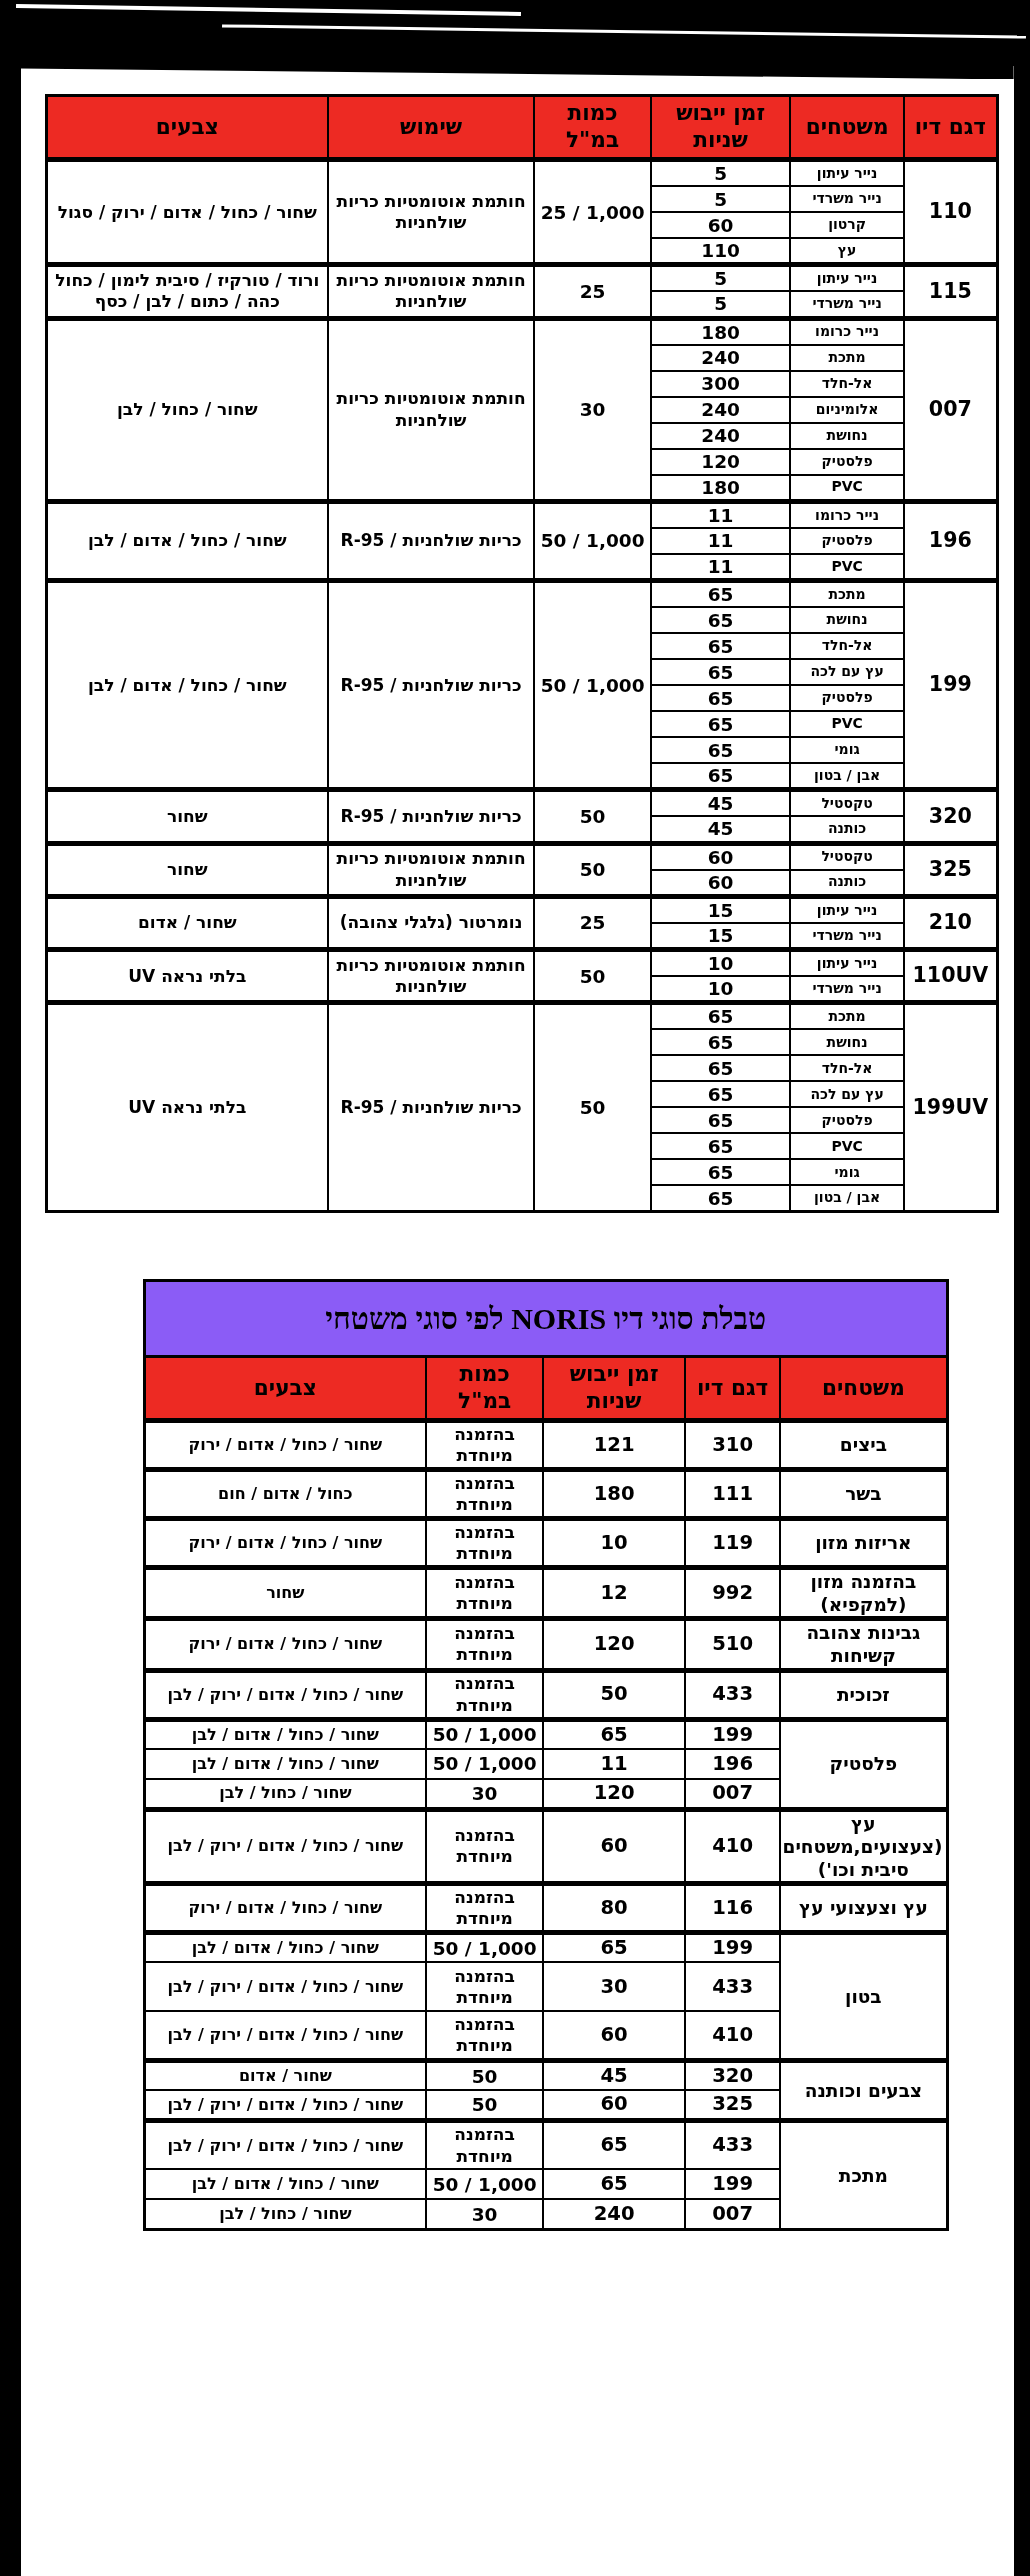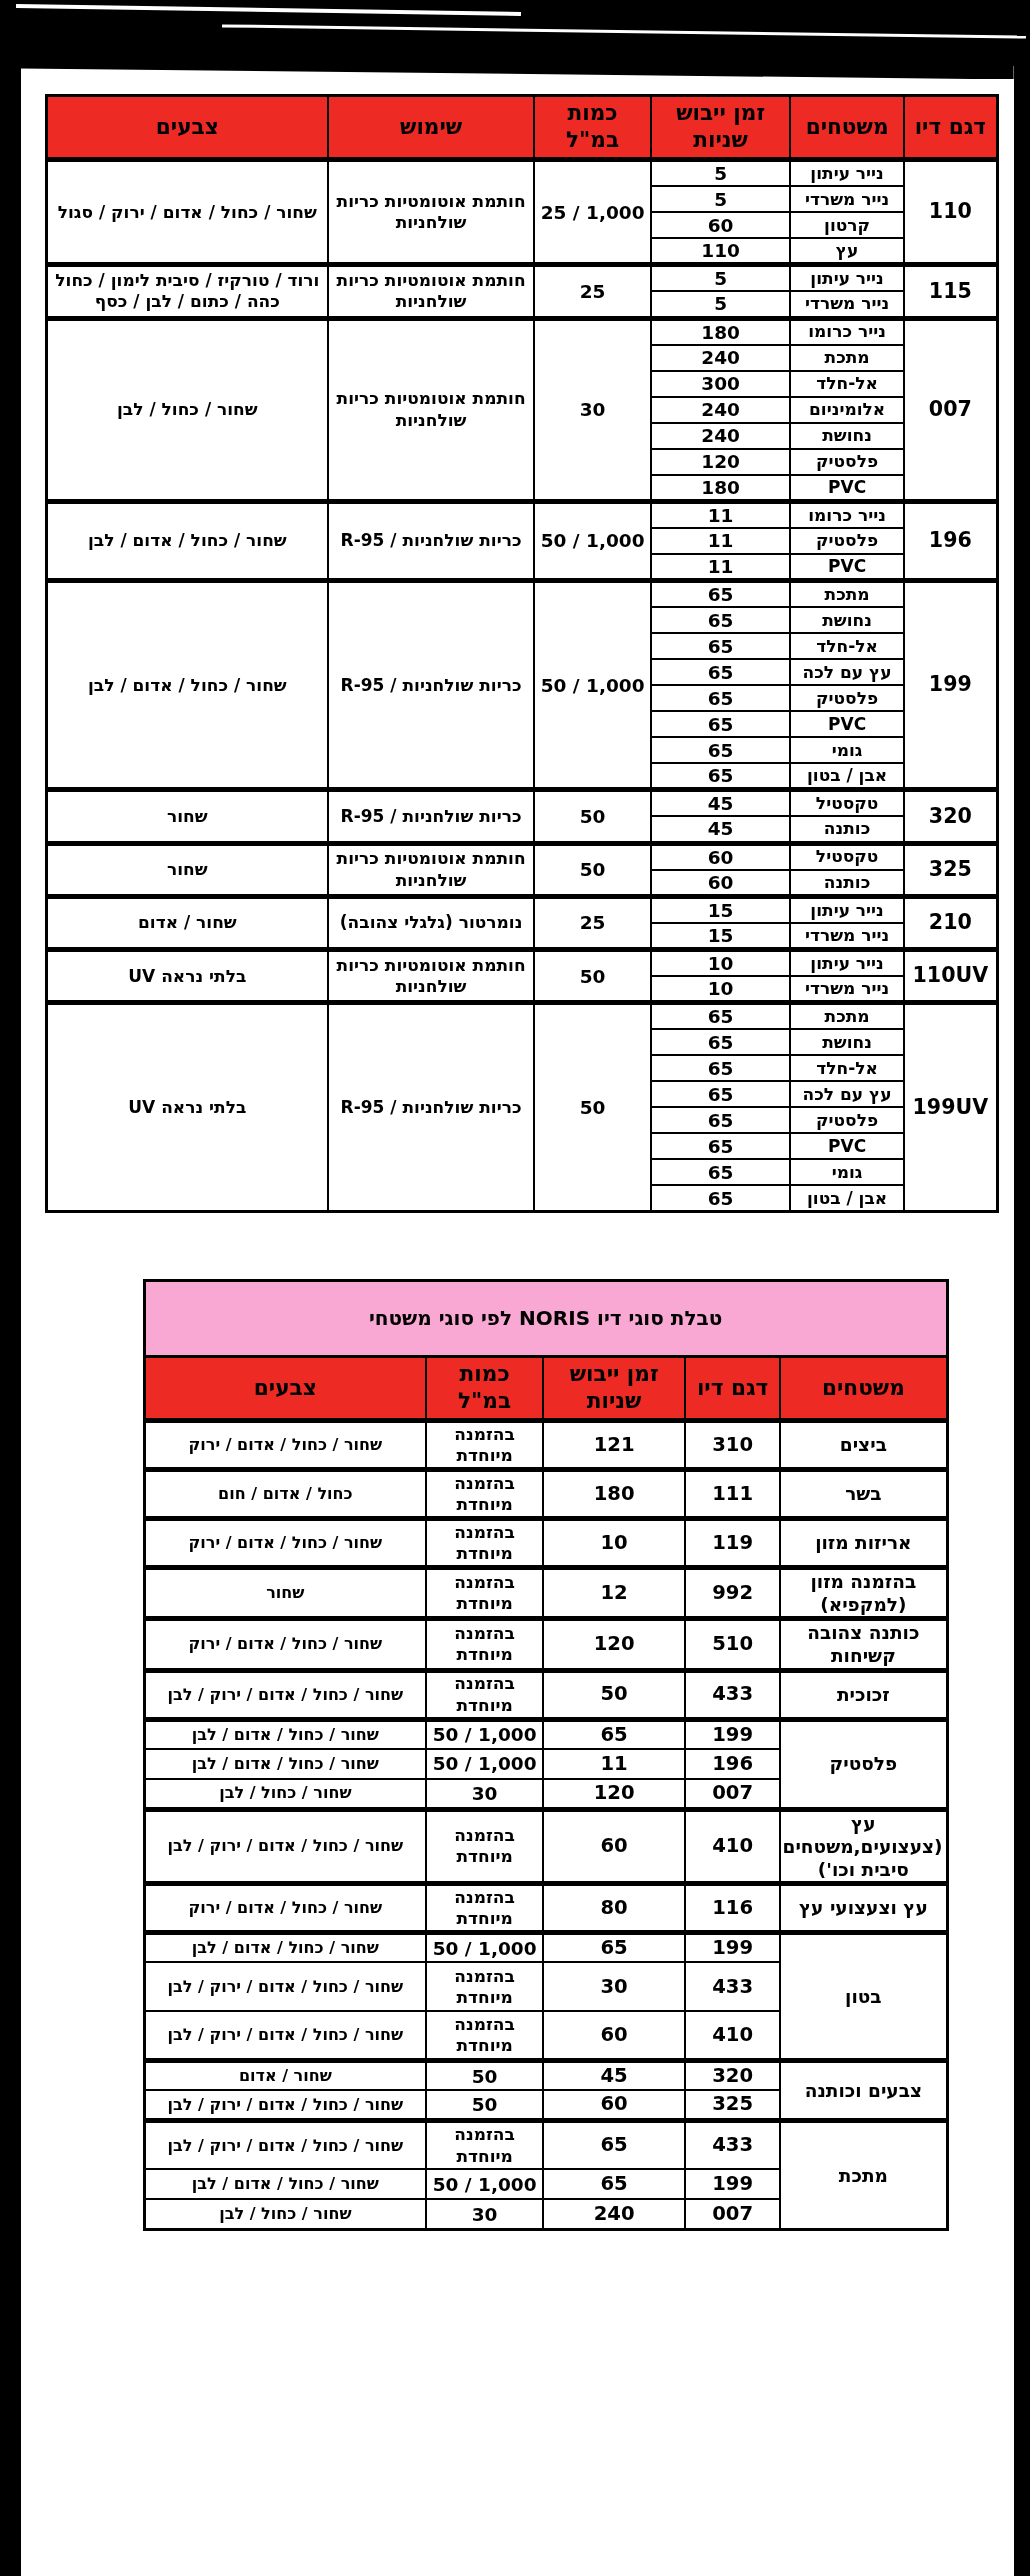--- a/index.html
+++ b/index.html
@@ -23,24 +23,24 @@
     border-collapse:collapse;table-layout:fixed;direction:rtl;
     position:absolute;font-weight:bold;color:#000;background:#fff;
   }
   .t1{left:24px;top:28px;width:952px;border:3.6px solid #000;}
   .t2{left:122px;top:1213px;width:803px;border:3.6px solid #000;}
   td,th{
     border:2.1px solid #000;text-align:center;vertical-align:middle;
     padding:0 3.1px;box-sizing:border-box;overflow:hidden;line-height:1.25;
   }
   th.hdr{background:#ED2A23;border-bottom:4.1px solid #000;font-size:21.6px;height:64px;}
-  th.title-cell{background:#f9a8d4;font-size:20px;height:76px;border-bottom:3.6px solid #000;}
+  th.title-cell{background:#8b5cf6;font-size:30px;height:76px;border-bottom:3.6px solid #000;font-family:Liberation Serif, serif;}
   .gt{border-top:5.2px solid #000;}
   .num{direction:ltr;}
-  .t1 .surface-cell{font-size:17px;margin-top:43px;}
+  .t1 .surface-cell{font-size:14px;margin-top:43px;}
   .t1 .time-cell{font-size:18.5px;}
   .t1 .model-cell{font-size:20.6px;}
   .t1 .qty-cell{font-size:18.5px;}
   .t1 .use-cell{font-size:17px;}
   .t1 .colors-cell{font-size:17px;}
   .t2 .surface-group-cell{font-size:18.5px;}
   .t2 .model-cell,.t2 .time-cell{font-size:19.6px;}
   .t2 .qty-cell{font-size:17px;}
   .t2 .qty-cell.num{font-size:18.5px;}
   .t2 .colors-cell{font-size:16px;}
@@ -317,21 +317,21 @@
           <td class="colors-cell gt">שחור / כחול / אדום / ירוק</td>
         </tr>
         <tr style="height: 49px;">
           <td class="surface-group-cell gt">בהזמנה מזון (למקפיא)</td>
           <td class="model-cell num gt">992</td>
           <td class="time-cell num gt">12</td>
           <td class="qty-cell gt">בהזמנה מיוחדת</td>
           <td class="colors-cell gt">שחור</td>
         </tr>
         <tr style="height: 49px;">
-          <td class="surface-group-cell gt">כותנה צהובה קשיחות</td>
+          <td class="surface-group-cell gt">גבינות צהובה קשיחות</td>
           <td class="model-cell num gt">510</td>
           <td class="time-cell num gt">120</td>
           <td class="qty-cell gt">בהזמנה מיוחדת</td>
           <td class="colors-cell gt">שחור / כחול / אדום / ירוק</td>
         </tr>
         <tr style="height: 49px;">
           <td class="surface-group-cell gt">זכוכית</td>
           <td class="model-cell num gt">433</td>
           <td class="time-cell num gt">50</td>
           <td class="qty-cell gt">בהזמנה מיוחדת</td>

